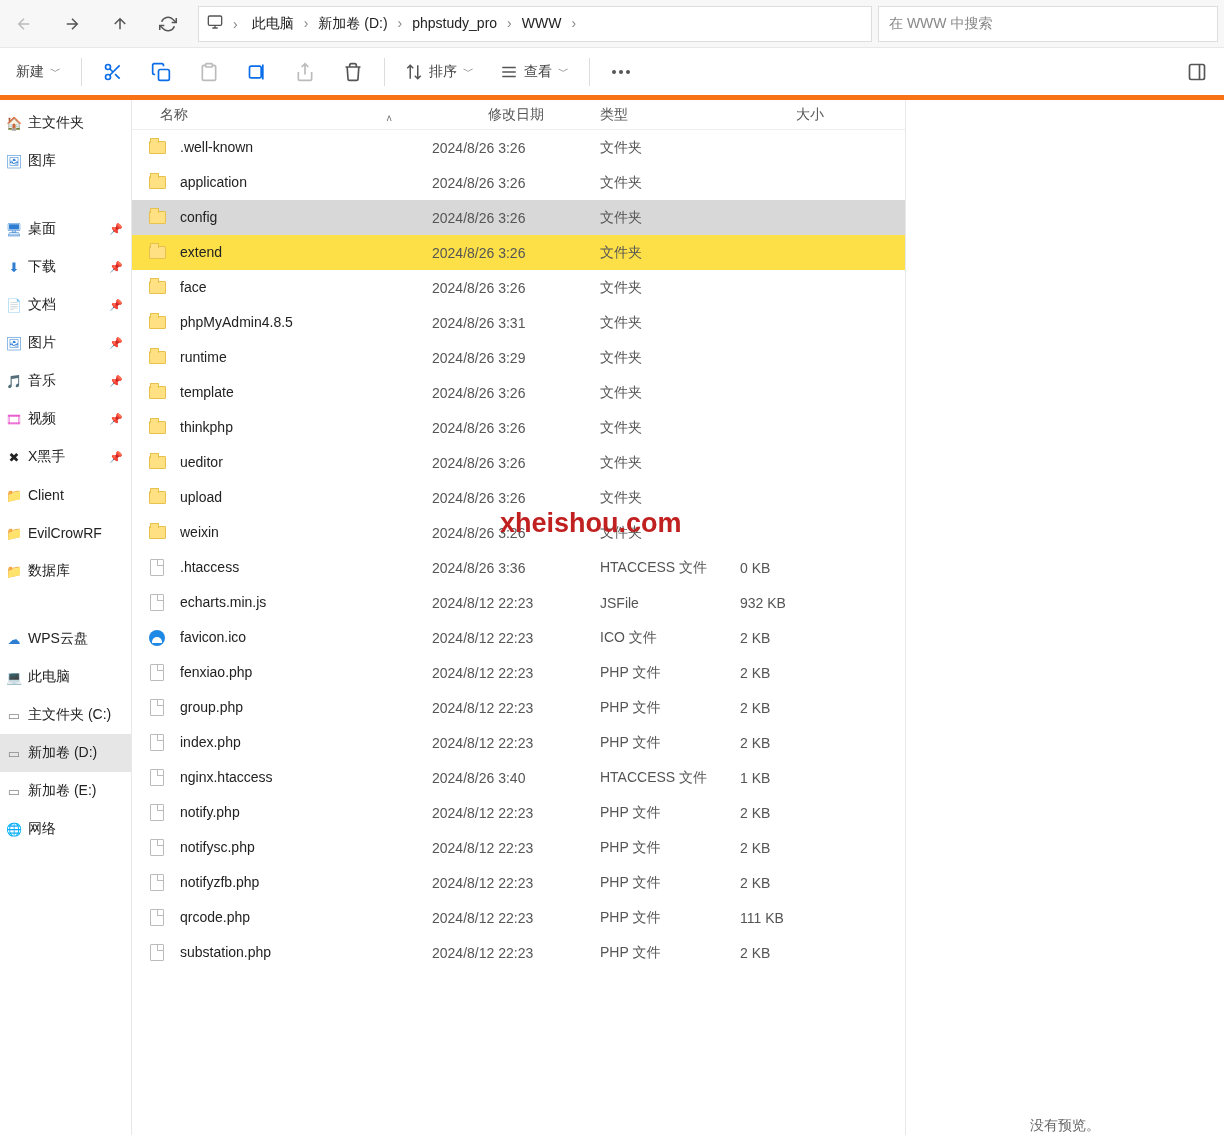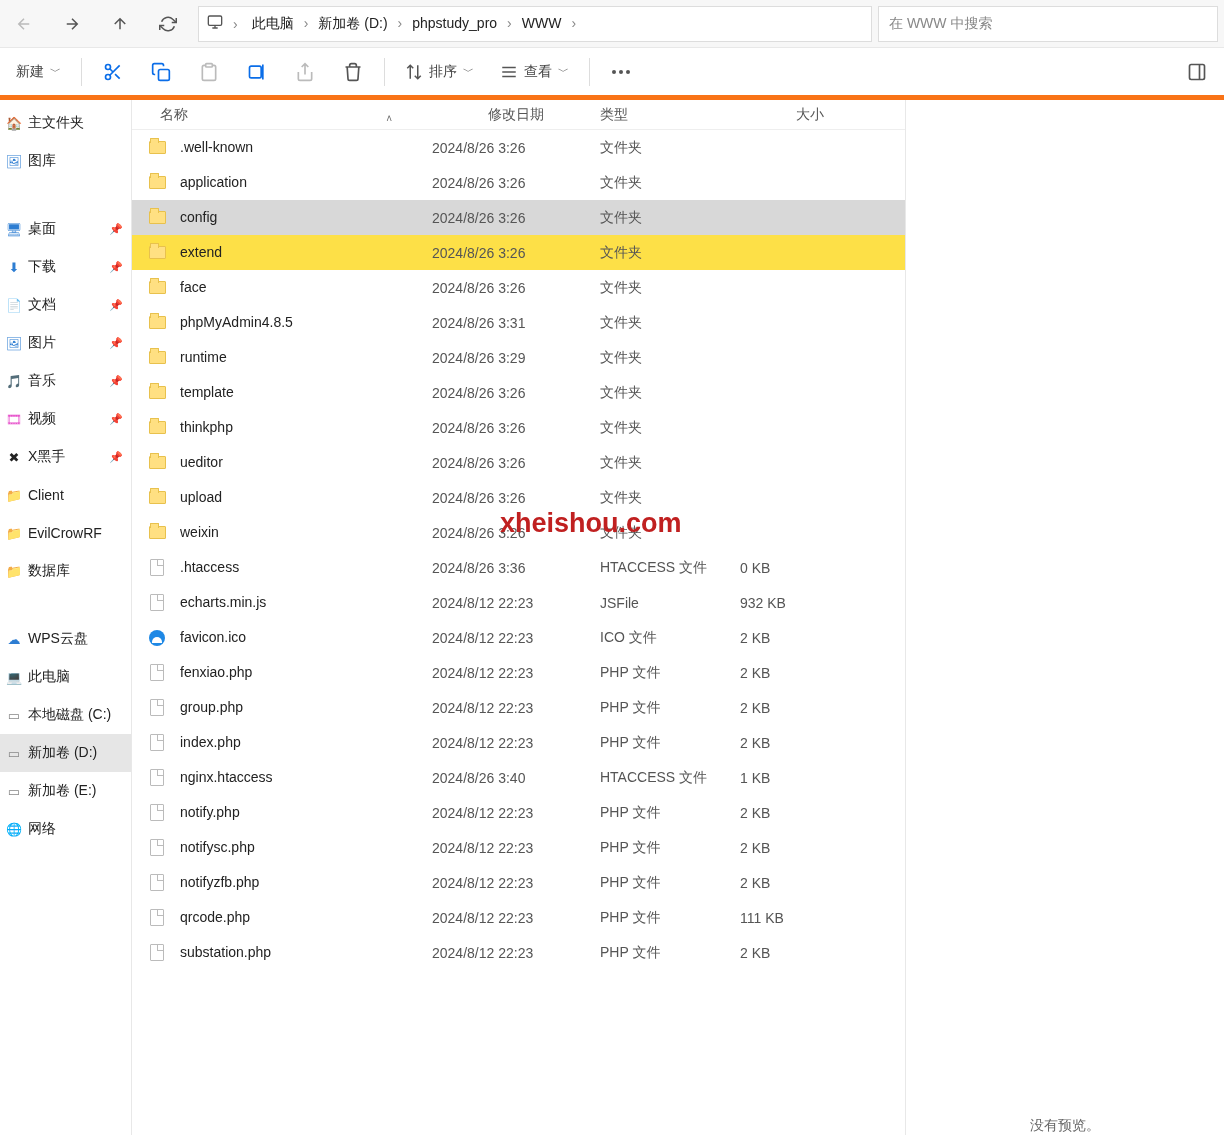--- a/index.html
+++ b/index.html
@@ -244,21 +244,21 @@
       <div class="side-item">
         <span class="side-icn" style="color:#2d7dd2">☁</span>
         <span>WPS云盘</span>
       </div>
       <div class="side-item">
         <span class="side-icn" style="color:#2d7dd2">💻</span>
         <span>此电脑</span>
       </div>
       <div class="side-item">
         <span class="side-icn" style="color:#888">▭</span>
-        <span>本地磁盘 (C:)</span>
+        <span>主文件夹 (C:)</span>
       </div>
       <div class="side-item selected">
         <span class="side-icn" style="color:#888">▭</span>
         <span>新加卷 (D:)</span>
       </div>
       <div class="side-item">
         <span class="side-icn" style="color:#888">▭</span>
         <span>新加卷 (E:)</span>
       </div>
       <div class="side-item">

